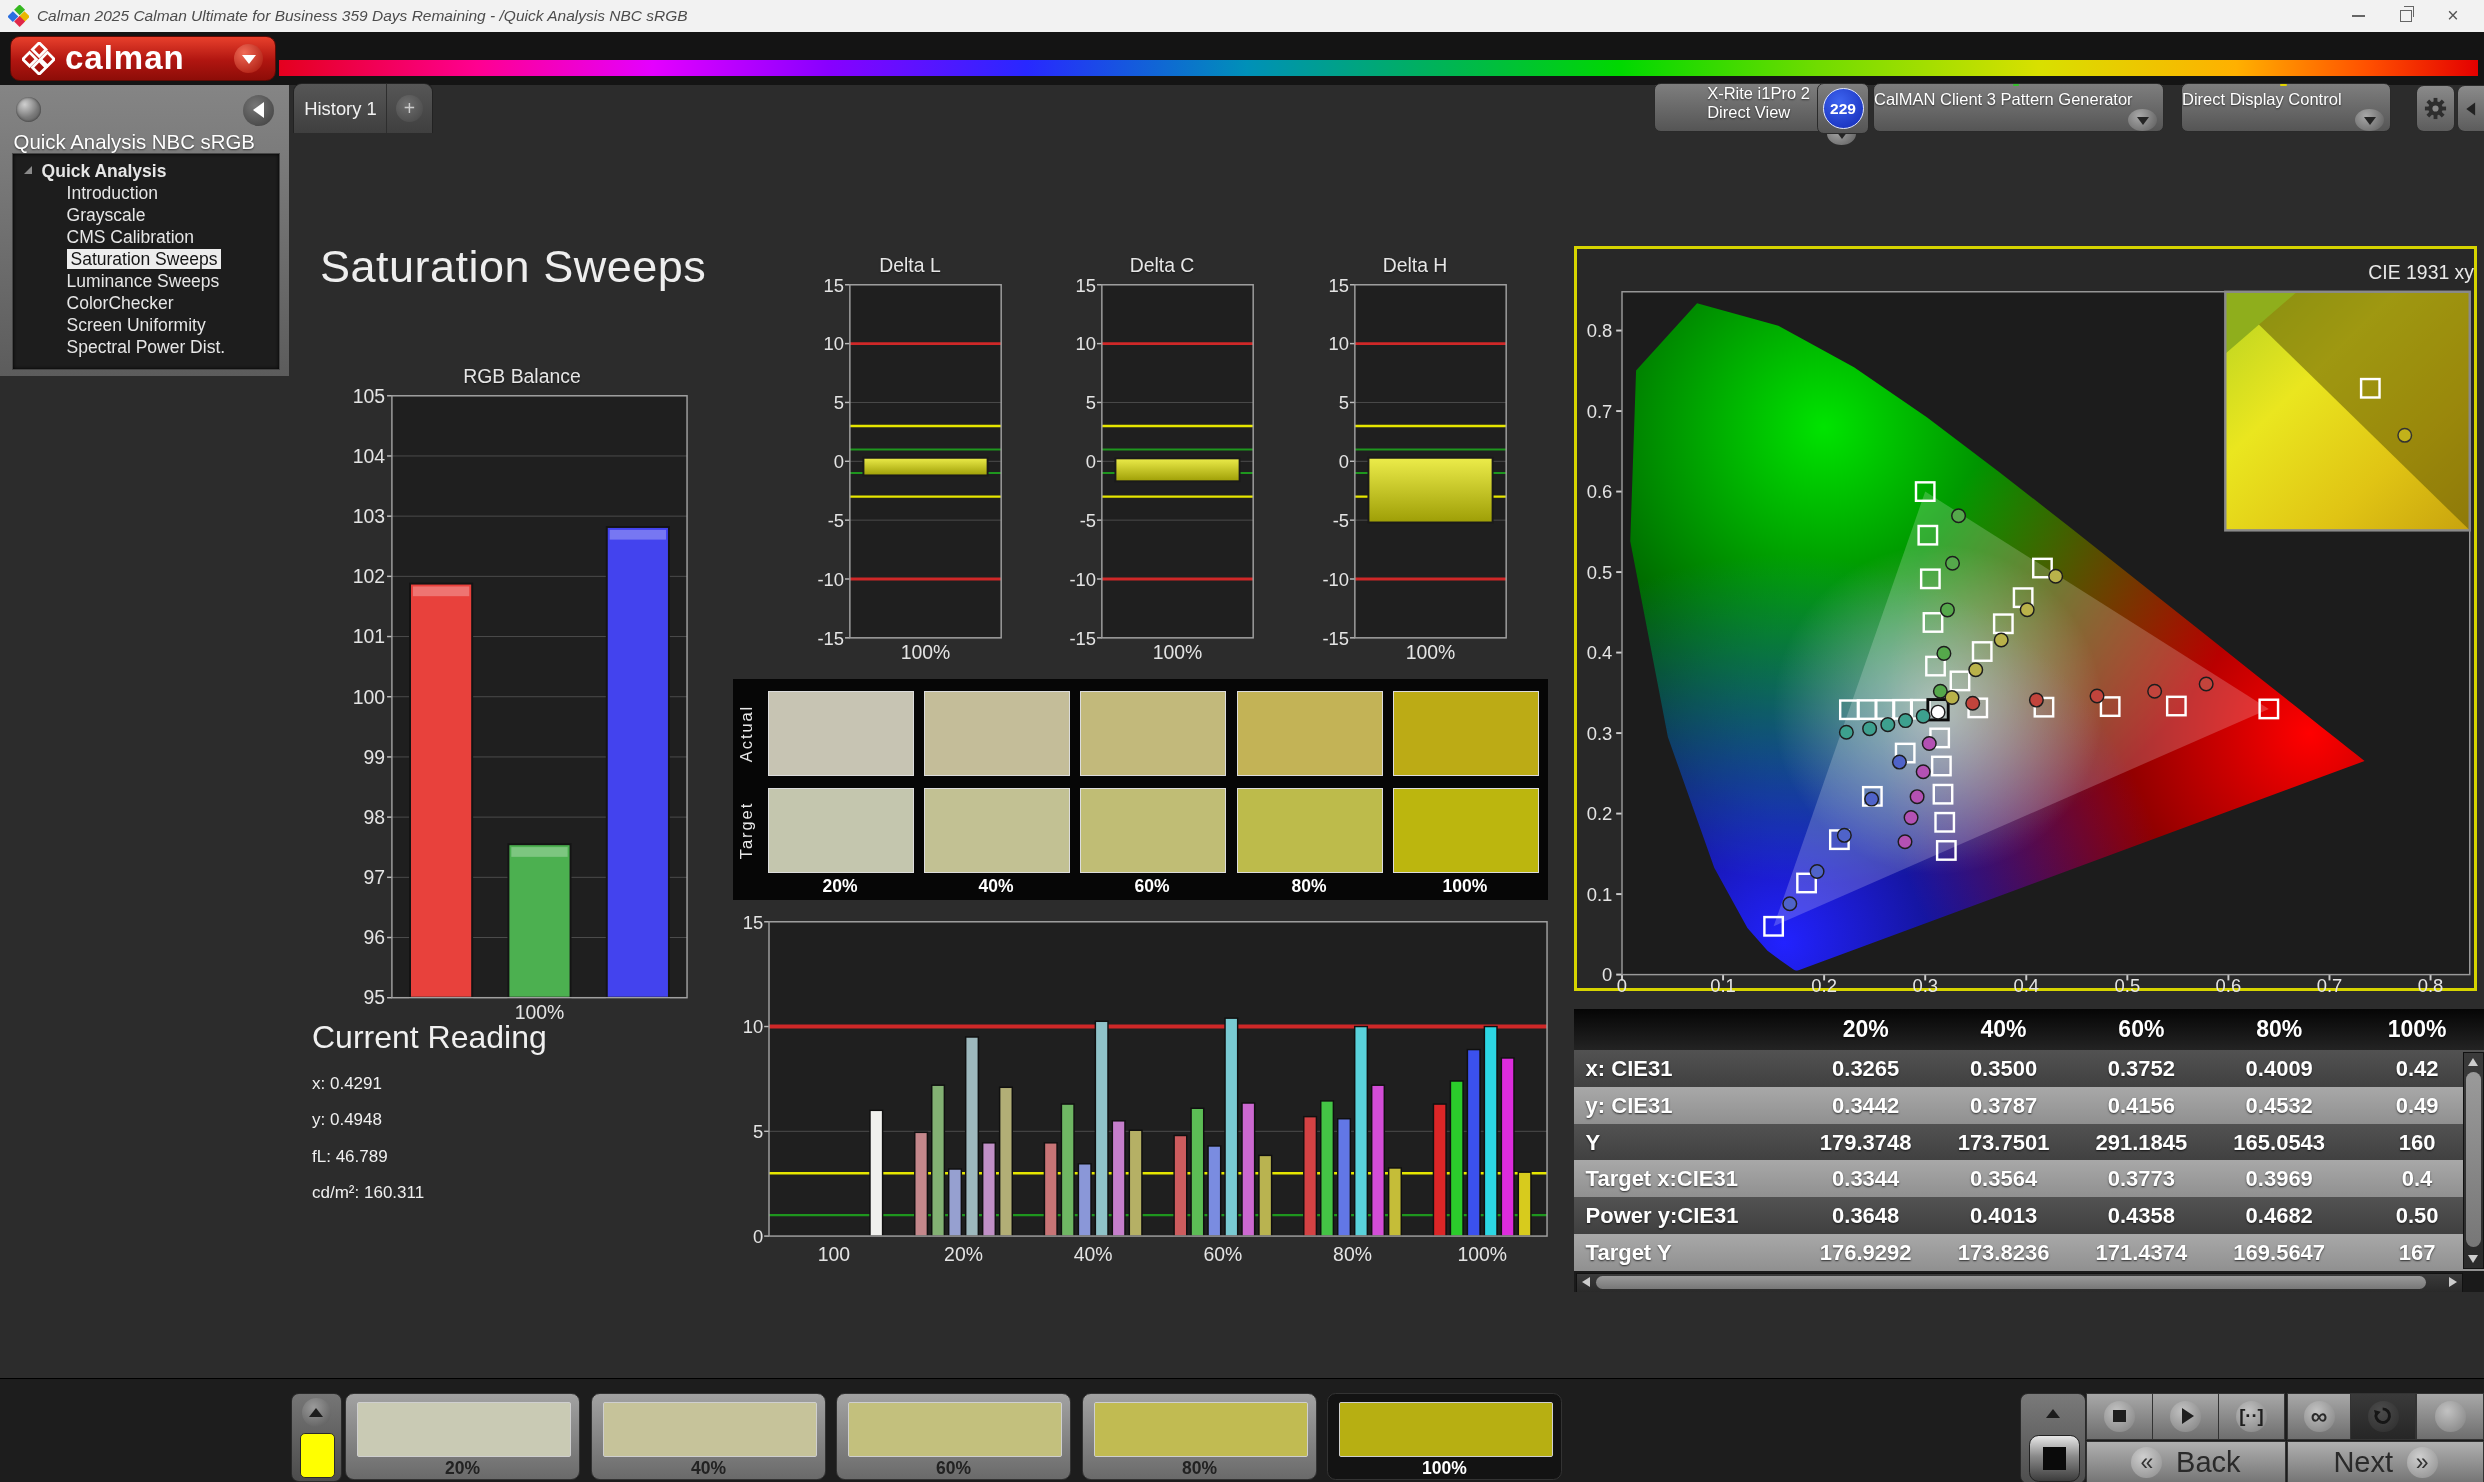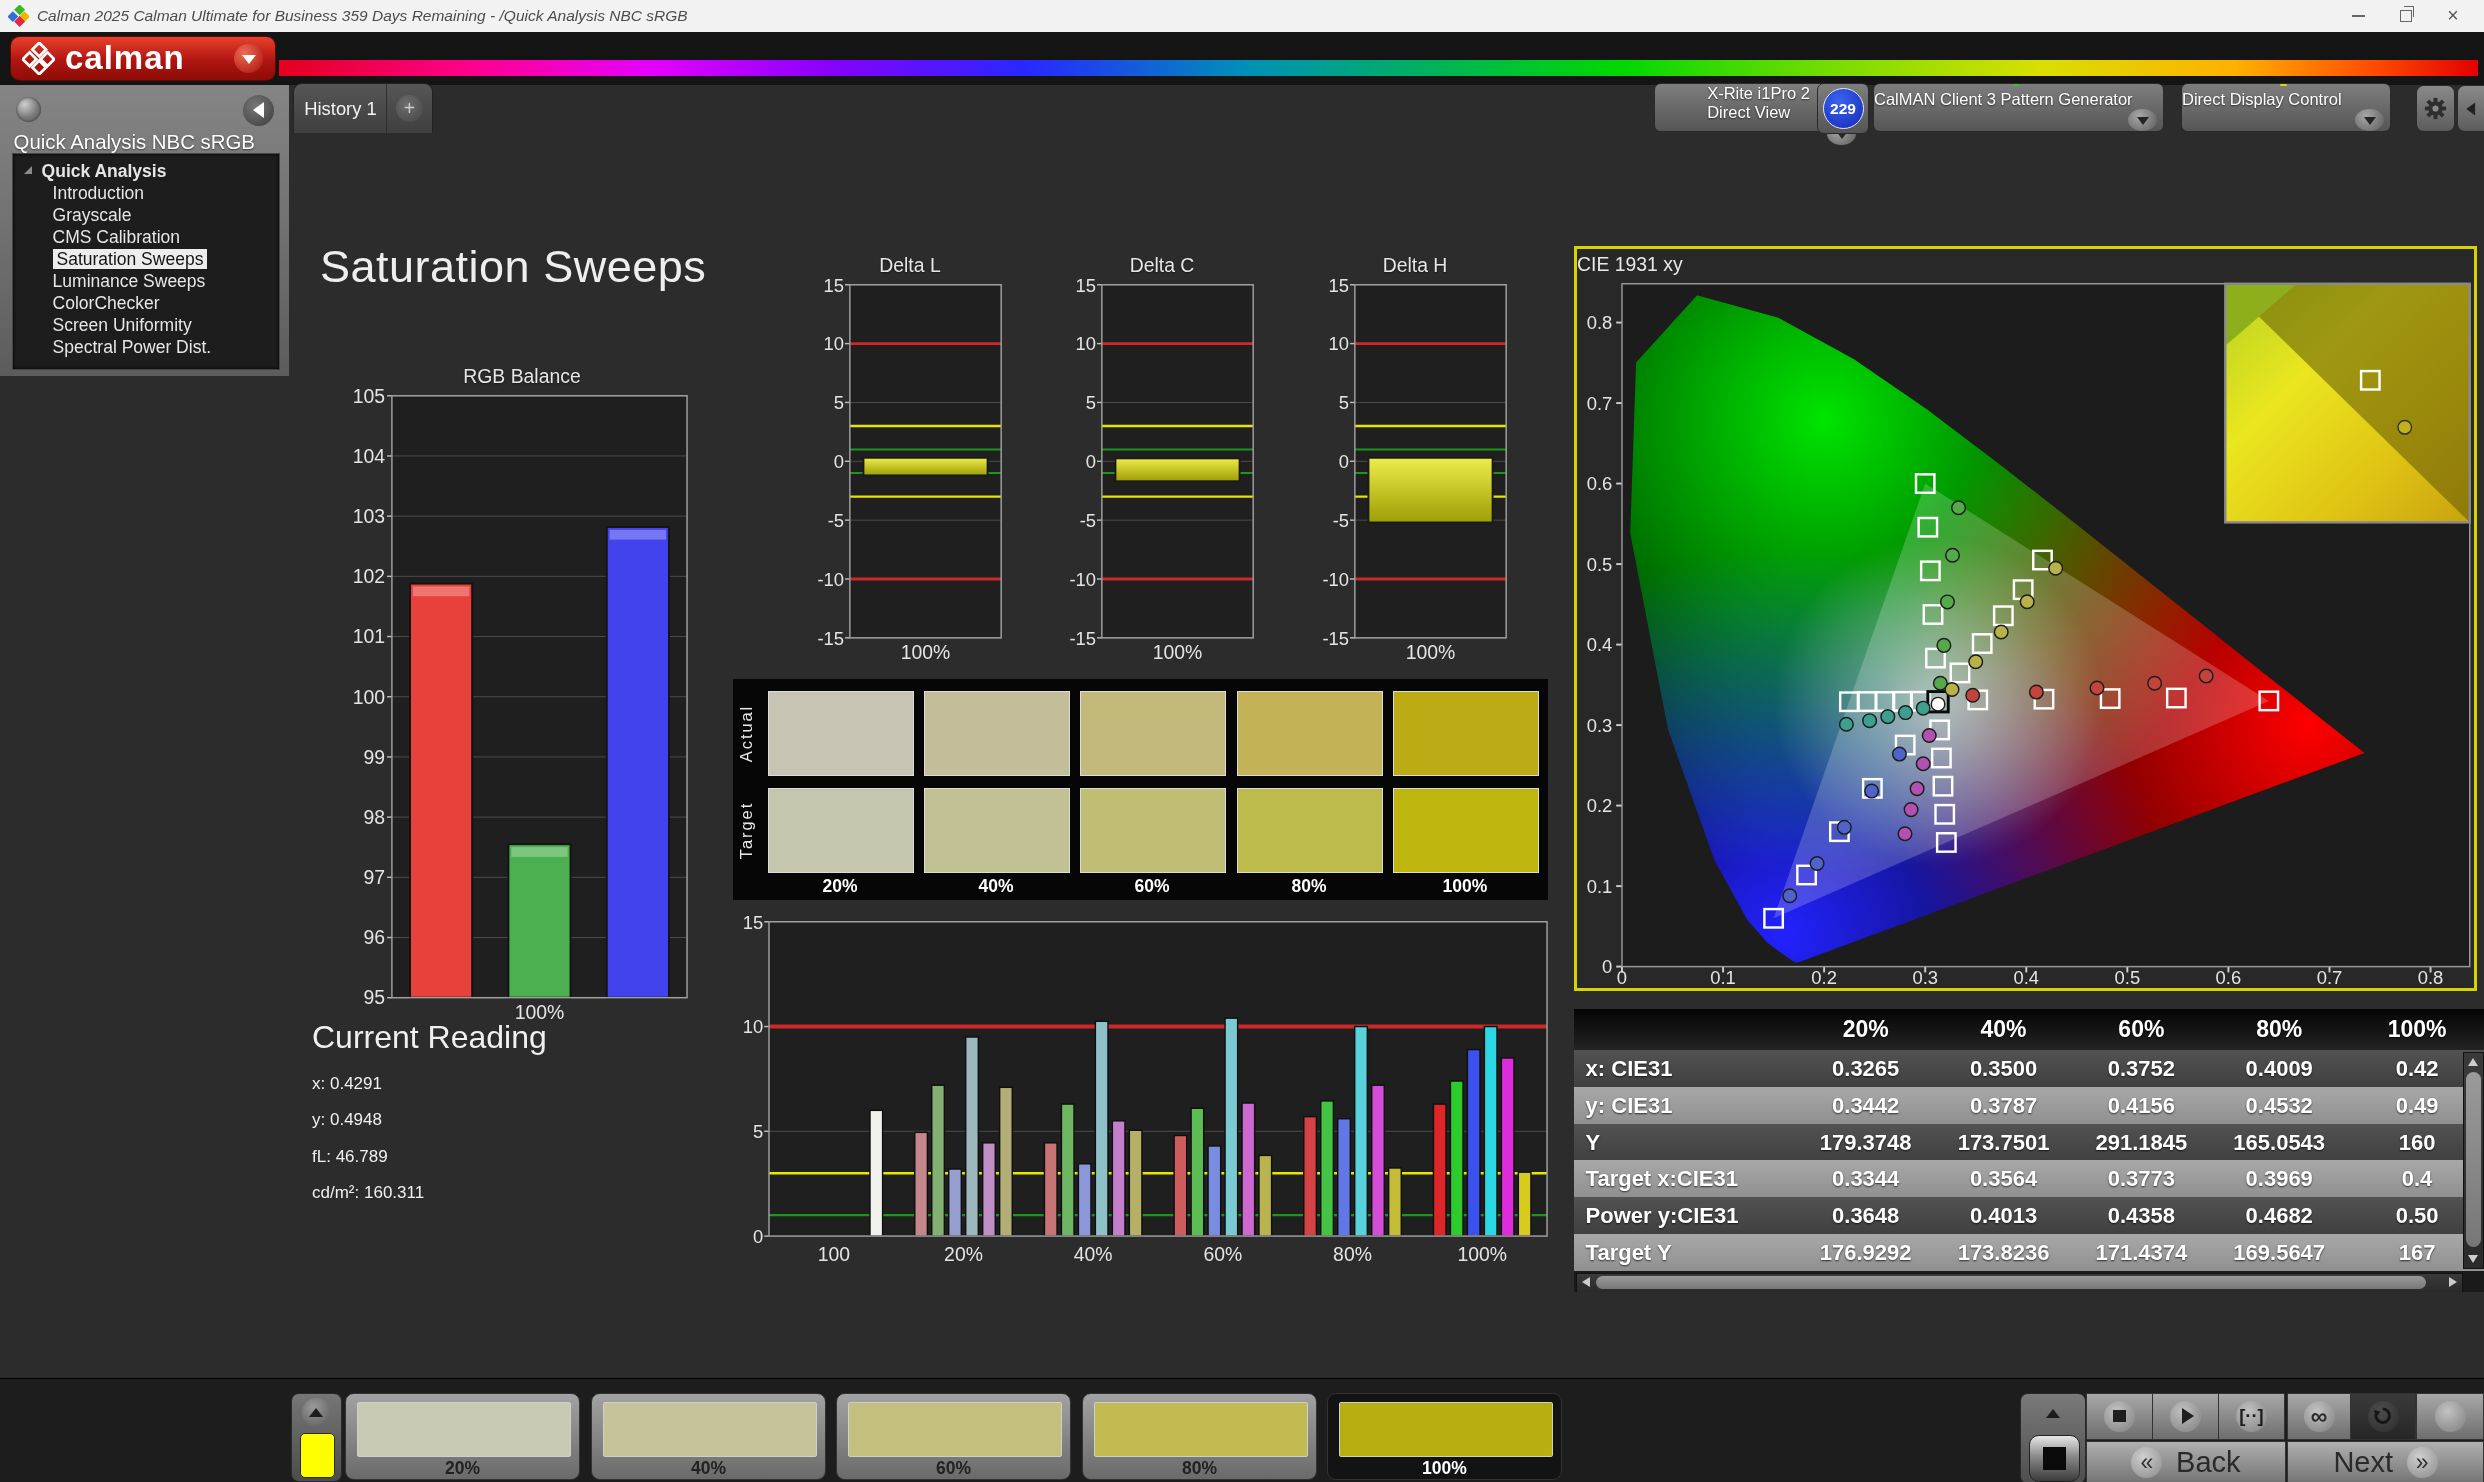--- a/index.html
+++ b/index.html
@@ -21,21 +21,21 @@
   #logo-dd{margin-left:auto;width:29px;height:29px;border-radius:50%;background:radial-gradient(circle at 35% 30%,#f06a56,#a51208);display:flex;align-items:center;justify-content:center;}
   .tri-down{width:0;height:0;border:7.8px solid transparent;border-top:9.7px solid #fff;margin-top:8.7px;}
   #rainbow{left:279px;top:28px;width:2199px;height:15.5px;background:linear-gradient(90deg,#e4001e,#ff0090 9%,#e400ff 17%,#8800ff 25%,#2828ff 34%,#0090b8 44%,#00b060 52%,#00d800 61%,#70dc00 70%,#d8e000 80%,#ffb000 89%,#ff5000 95%,#e40000 100%);}
   
   #sidebar{left:0;top:85px;width:289px;height:291px;background:linear-gradient(#858585,#5c5c5c);}
   #sidebar-orb{left:15.5px;top:11.6px;width:25px;height:25px;border-radius:50%;background:radial-gradient(circle at 35% 30%,#cfcfcf,#7a7a7a 55%,#585858);box-shadow:inset 0 0 2.9px #333;}
   #sidebar-collapse{left:243px;top:9.7px;width:31px;height:31px;border-radius:50%;background:radial-gradient(circle at 40% 35%,#777,#3c3c3c);display:flex;align-items:center;justify-content:center;}
   .tri-left{width:0;height:0;border:8.7px solid transparent;border-right:11.6px solid #fff;margin-right:8.7px;}
   #sidebar-title{left:13.6px;top:46px;font-size:20.4px;color:#fff;text-shadow:0 1px 1.9px rgba(0,0,0,.55);}
   #tree{left:11.6px;top:68px;width:266px;height:215px;background:#1d1d1d;border:1px solid #454545;box-shadow:inset 0 0 3.9px #000;}
-  .tree-item{font-size:17.5px;color:#e6e6e6;line-height:22px;white-space:nowrap;padding-left:40px;cursor:default;}
+  .tree-item{font-size:17.5px;color:#e6e6e6;line-height:22px;white-space:nowrap;padding-left:54px;cursor:default;}
   .tree-root{font-weight:bold;padding-left:29px;position:relative;}
   .tree-root .expander{position:absolute;left:11.6px;top:5.8px;width:0;height:0;border-left:8.7px solid transparent;border-bottom:8.7px solid #8a8a8a;}
   .tree-item .sel{background:#ededed;color:#141414;padding:0 3.9px;}
   
   #tab-history{left:293px;top:83px;width:93px;height:49px;background:linear-gradient(#565656,#3f3f3f);border:1px solid #222;border-bottom:none;border-radius:8.7px 0 0 0;color:#f2f2f2;font-size:18.4px;display:flex;align-items:center;justify-content:center;}
   #tab-add{left:386px;top:83px;width:45px;height:49px;background:linear-gradient(#565656,#3f3f3f);border:1px solid #222;border-left:1px solid #2e2e2e;border-bottom:none;border-radius:0 8.7px 0 0;display:flex;align-items:center;justify-content:center;}
   #tab-add .plus-circle{width:27px;height:27px;border-radius:50%;background:radial-gradient(circle at 40% 35%,#6e6e6e,#444);color:#ccc;font-size:19.4px;display:flex;align-items:center;justify-content:center;}
   
   .dd{top:83px;height:49px;background:linear-gradient(#7e7e7e,#555);border:1px solid #2a2a2a;border-radius:6.8px;display:flex;align-items:center;box-sizing:border-box;color:#fff;flex-direction:column;}
   .dd .stripe{width:6.8px;height:41px;margin:0 7.8px 0 2.9px;border-radius:1.9px;}
@@ -60,21 +60,21 @@
   #dh-chart{left:1318px;top:254px;width:194px;height:411px;}
   #swatch-panel{left:733px;top:679px;width:815px;height:221px;background:#060606;}
   .swatch-rowlabel{position:absolute;left:-29px;width:85px;text-align:center;color:#e8e8e8;font-size:16.5px;letter-spacing:1.9px;transform:rotate(-90deg);}
   .swatch-cell{position:absolute;border:1px solid #dcdcdc;}
   .swatch-collabel{position:absolute;color:#fff;font-size:17.5px;font-weight:bold;text-align:center;}
   #de-chart{left:734px;top:914px;width:817px;height:380px;}
   #current-reading{left:312px;top:1019px;color:#f0f0f0;}
   #current-reading .cr-title{font-size:32px;margin-bottom:17.5px;}
   #current-reading .cr-row{font-size:17px;margin-bottom:16.5px;}
   #cie-panel{left:1574px;top:246px;width:897px;height:739px;border:3.9px solid #d6d400;background:#282828;}
-  #cie-title{width:100%;text-align:left;font-size:19.4px;color:#e8e8e8;margin-top:4px;}
+  #cie-title{width:100%;text-align:right;font-size:19.4px;color:#e8e8e8;margin-top:12px;}
   
   #results-table{left:1574px;top:1009px;width:910px;height:283px;background:#1a1a1a;overflow:hidden;}
   .tr-row{position:absolute;left:0;width:912px;display:flex;font-weight:bold;color:#fff;text-shadow:0 1px 1.9px rgba(0,0,0,.7);}
   .tr-label{width:223px;padding-left:11.6px;box-sizing:border-box;text-align:left;}
   .tr-cell{width:138px;text-align:center;}
   .sb{position:absolute;background:linear-gradient(#3a3a3a,#2a2a2a);border:1px solid #111;}
   .sb-thumb{position:absolute;background:linear-gradient(#9a9a9a,#777);border-radius:7.8px;}
   .sb-arrow{position:absolute;width:0;height:0;}
   
   #bottom-bar{left:0;top:1378px;width:2484px;height:105px;background:#1d1d1d;border-top:1.9px solid #000;}

